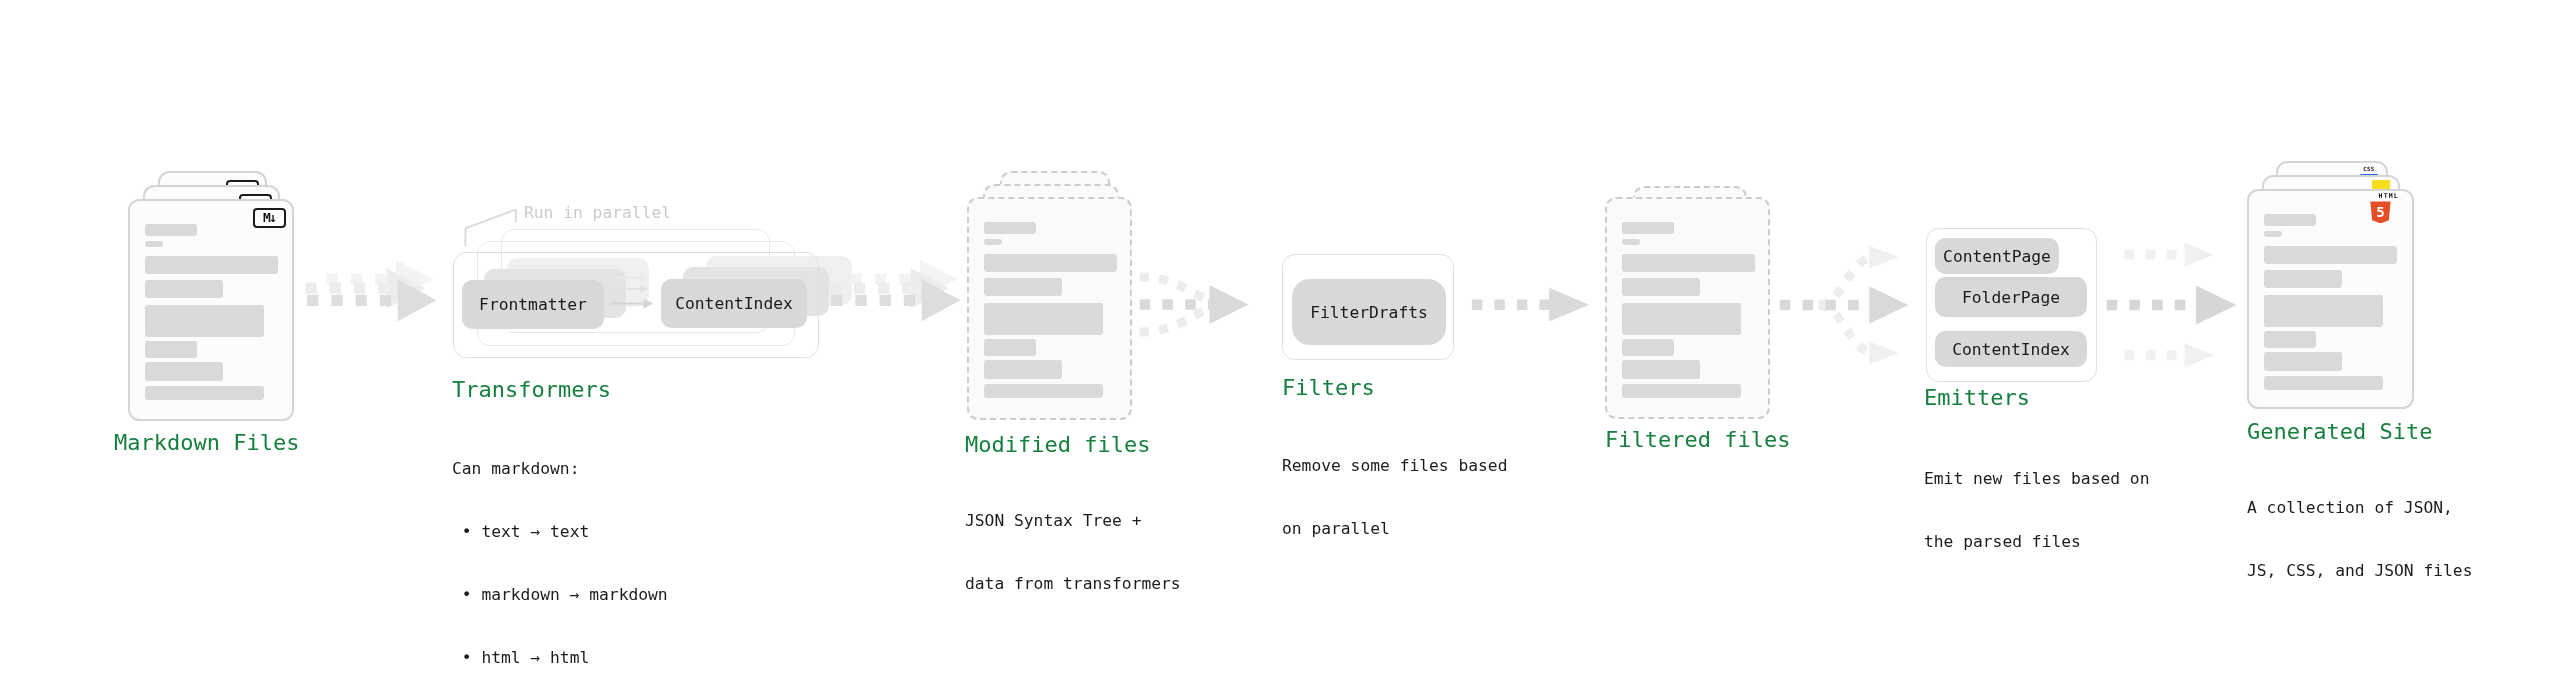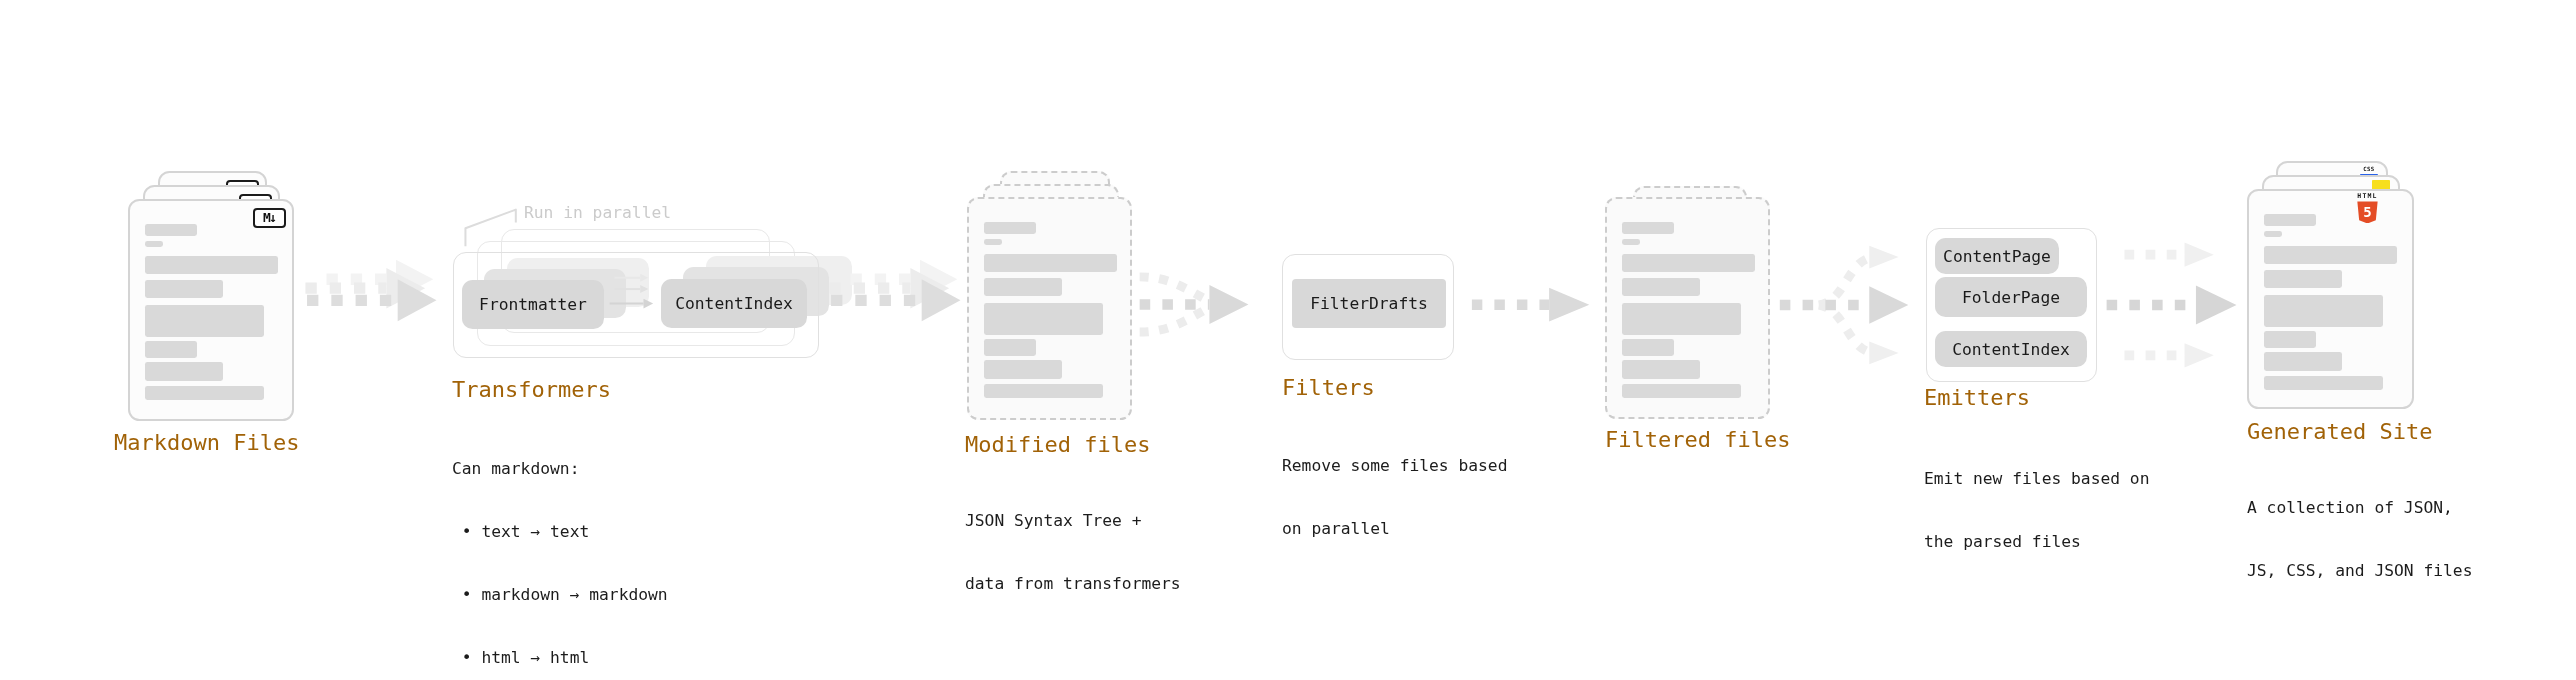--- a/index.html
+++ b/index.html
@@ -14,38 +14,38 @@
   .page.dashed{border:2px dashed #cccccc;background:#fafafa;}
   .bars{position:absolute;left:14.6px;top:23px;}
   .bar{background:#d9d9d9;border-radius:2.4px;}
   
   .md-badge{
     position:absolute;top:6.5px;right:6.5px;width:32.5px;height:20.3px;background:#ffffff;
     border:2.4px solid #1b1b1b;border-radius:4.1px;font-weight:bold;font-size:13px;
     line-height:15.4px;text-align:center;letter-spacing:-1.6px;color:#111;
   }
   
-  .html5-badge{position:absolute;top:2.4px;right:26px;width:37px;text-align:center;}
+  .html5-badge{position:absolute;top:2.4px;right:13px;width:37px;text-align:right;}
   .html5-word{font-size:6.5px;font-weight:bold;letter-spacing:1.2px;color:#111;line-height:7.3px;}
   .html5-shield{width:20.3px;height:22px;margin:0.8px auto 0;background:#e44d26;
     clip-path:polygon(0 0,100% 0,91% 85%,50% 100%,9% 85%);
     color:#fff;font-size:14px;font-weight:bold;display:flex;align-items:center;justify-content:center;}
   .js-badge{position:absolute;top:3.3px;right:8.1px;width:18px;height:9.8px;background:#f7df1e;border-radius:0.8px;}
   .css-badge{position:absolute;top:3.3px;right:8.1px;width:18px;text-align:center;}
   .css-word{font-size:5.7px;font-weight:bold;color:#111;line-height:6.5px;letter-spacing:0.4px;}
   .css-bar{height:3.3px;background:#2862e9;margin-top:0.8px;border-radius:0.8px;}
   
   .panel{position:absolute;border:1.6px solid #e0e0e0;border-radius:13px;background:transparent;}
   .panel.back{border-color:#e8e8e8;}
   .btn{position:absolute;background:#d8d8d8;border-radius:10.6px;display:flex;align-items:center;
        justify-content:center;font-size:16.3px;color:#1a1a1a;white-space:pre;}
   .btn.g1{background:#e3e3e3;}
   .btn.g2{background:#efefef;}
   
-  .stage-title{position:absolute;font-size:22px;color:#a16207;white-space:pre;}
+  .stage-title{position:absolute;font-size:22px;color:#15803d;white-space:pre;}
   .stage-desc{position:absolute;font-size:16.3px;line-height:21px;color:#1c1c1c;white-space:pre;}
   .note{position:absolute;font-size:16.3px;color:#cbcbcb;white-space:pre;}
   .arrow{position:absolute;overflow:visible;}
   svg{display:block;overflow:visible;}
 </style>
 </head>
 <body>
 
 <div class="canvas">
 
@@ -159,21 +159,21 @@
 
   <svg class="arrow" style="left:1138px;top:272px" width="134" height="69" viewBox="0 0 165 85">
     <path d="M2,6 C38,6 58,20 82,33" fill="none" stroke="#ececec" stroke-width="11" stroke-dasharray="11 13"></path>
     <path d="M2,74 C38,74 58,60 82,47" fill="none" stroke="#ececec" stroke-width="11" stroke-dasharray="11 13"></path>
     <line x1="2" y1="40" x2="88" y2="40" stroke="#d9d9d9" stroke-width="13" stroke-dasharray="13 15"></line>
     <polygon points="88,16 136,40 88,64" fill="#d9d9d9"></polygon>
   </svg>
 
   <div>
     <div class="panel" style="left:1282px;top:254px;width:172px;height:106px"></div>
-    <div class="btn" style="left:1292px;top:279px;width:154px;height:49px;border-radius:4px">FilterDrafts</div>
+    <div class="btn" style="left:1292px;top:279px;width:154px;height:66px;border-radius:18px">FilterDrafts</div>
     <div class="stage-title" style="left:1282px;top:375px">Filters</div>
     <div class="stage-desc" style="left:1282px;top:413px">
       <div>Remove some files based</div>
       <div>on parallel</div>
     </div>
   </div>
 
   <svg class="arrow" style="left:1468px;top:287px" width="126" height="37" viewBox="0 0 155 46">
     <line x1="4" y1="22" x2="100" y2="22" stroke="#dadada" stroke-width="13" stroke-dasharray="13 15"></line>
     <polygon points="100,1 150,22 100,43" fill="#dadada"></polygon>

